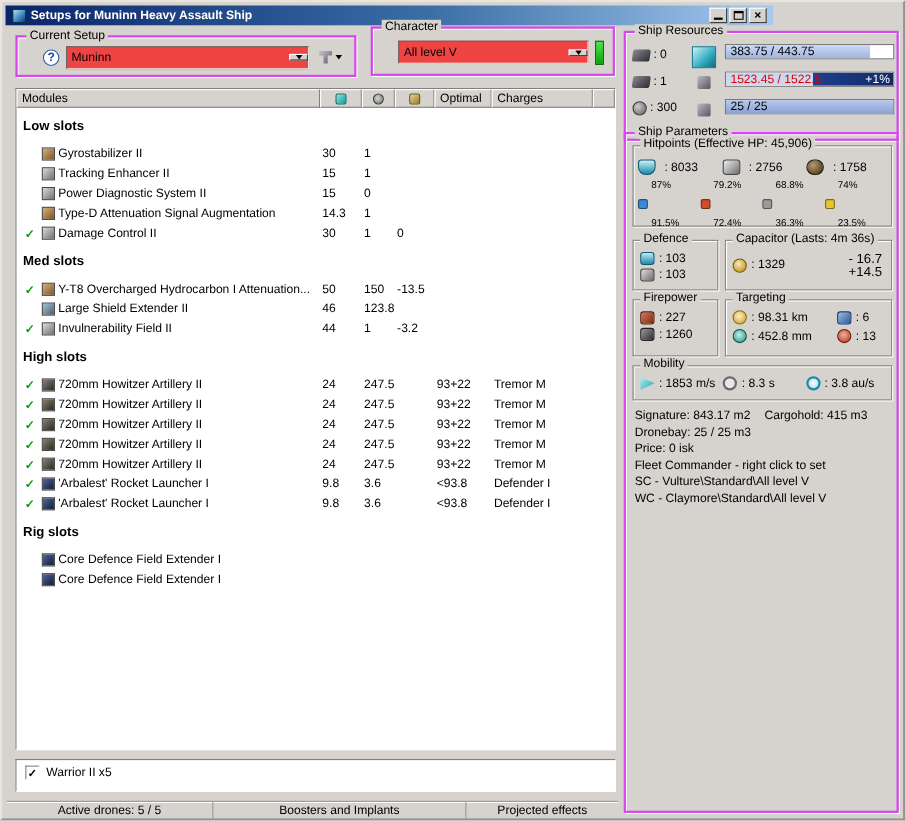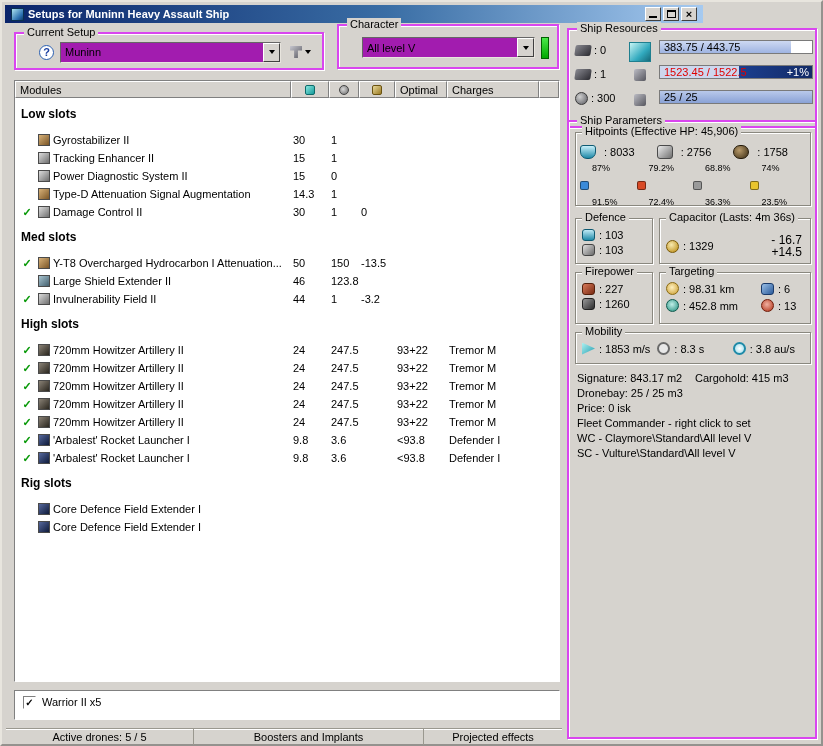--- a/index.html
+++ b/index.html
@@ -24,22 +24,22 @@
   .tbtn { width:16px; height:14px; margin-left:2px; background:#d6d3ce;
     border:1px solid; border-color:#fff #404040 #404040 #fff;
     display:flex; align-items:center; justify-content:center;
     font-size:11px; font-weight:bold; color:#000; line-height:1; }
   .glyph-min { width:8px; height:2px; background:#000; align-self:flex-end; margin-bottom:2px; }
   .glyph-max { width:9px; height:8px; border:1px solid #000; border-top-width:2px; }
 
   
   .gb { position:absolute; border:2px solid #d946ef; box-shadow:1px 1px 0 #fff, inset 1px 1px 0 #fff;padding-left:15px; }
   .gb-title { position:absolute; top:-8px; left:8px; background:#d6d3ce; padding:0 3px; white-space:nowrap; }
-  .combo { display:flex; height:21px; background:#a21caf;
-    border:1px solid; border-color:#666 #e8e5de #e8e5de #666; }
+  .combo { display:flex; height:21px; background:#ef4444;
+    border:1px solid; border-color:#666 #e8e5de #e8e5de #666;align-items:center; }
   .combo-val { flex:1; display:flex; align-items:center; padding:0 4px; overflow:hidden; white-space:nowrap; }
   .combo-btn { width:17px; background:#d6d3ce; border:1px solid; border-color:#fff #404040 #404040 #fff;
     display:flex; align-items:center; justify-content:center; }
   .arrow-down { width:0; height:0; border-left:3px solid transparent; border-right:3px solid transparent; border-top:4px solid #000; }
 
   
   .gb-setup { left:12px; top:30px; width:310px; height:38px; }
   .gb-setup .inner, .gb-char .inner { display:flex; align-items:center; height:100%; padding:6px 8px 4px; gap:6px; }
   .helpico { width:15px; height:15px; border-radius:50%; background:#fff; border:1px solid #2a5fb0;
     color:#1a3fa0; font-weight:bold; font-size:11px; display:flex; align-items:center; justify-content:center; flex:none; }
@@ -137,21 +137,21 @@
   .i-capac { width:13px; height:13px; border-radius:50%; background:radial-gradient(circle at 40% 35%,#f8eab0,#b8860b); border:1px solid #7a5a08; }
   .i-dps { background:linear-gradient(135deg,#d87a5a,#7a2a12); border:1px solid #55200c; }
   .i-volley { background:linear-gradient(135deg,#9a9a9a,#2e2e2e); border:1px solid #222; }
   .i-range { width:13px; height:13px; border-radius:50%; background:radial-gradient(circle at 45% 40%,#fff0c0,#c89a2a); border:1px solid #8a6a12; }
   .i-targets { background:linear-gradient(135deg,#9ac0e8,#2a5a9a); border:1px solid #1a3a6a; }
   .i-scan { width:13px; height:13px; border-radius:50%; background:radial-gradient(circle at 45% 40%,#c0f0e8,#1f8a7a); border:1px solid #0e5a4e; }
   .i-sensor { width:13px; height:13px; border-radius:50%; background:radial-gradient(circle at 45% 40%,#f0b0a0,#b03015); border:1px solid #701c0a; }
   .i-speed { width:13px; height:12px; background:linear-gradient(135deg,#aef0f0,#1f9db0); clip-path:polygon(0 0,100% 50%,0 100%); }
   .i-align { width:13px; height:13px; border-radius:50%; border:2px solid #6a6a6a; background:#e8e8e8; }
   .i-warp { width:13px; height:13px; border-radius:50%; border:2px solid #1f8aa8; background:radial-gradient(circle,#fff,#9adcec); }
-  .cap-inner { display:flex; align-items:center; margin-top:15px; padding:0 8px 0 6px; }
+  .cap-inner { display:flex; align-items:center; margin-top:10px; padding:0 8px 0 6px; }
   .cap-left { display:flex; align-items:center; gap:4px; flex:1; }
   .cap-right { display:flex; flex-direction:column; align-items:center; font-size:12px; line-height:12px; }
   .targ-grid { display:grid; grid-template-columns:95px 1fr; row-gap:4px; margin-top:9px; padding:0 4px 0 6px; }
   .titem { display:flex; align-items:center; gap:4px; }
   .mob-row { display:flex; align-items:center; margin-top:9px; padding:0 6px; gap:4px; }
   .mob-row .titem { flex:1; }
 
   .infolines { position:absolute; left:8px; top:248px; right:6px; }
   .iline { height:15px; display:flex; align-items:center; white-space:nowrap; }
   .iline .w1 { width:118px; }
@@ -616,18 +616,18 @@
     </div>
 
     <div class="infolines">
       <div class="iline">
         <span class="w1">Signature: 843.17 m2</span>
         <span>Cargohold: 415 m3</span>
       </div>
       <div class="iline">Dronebay: 25 / 25 m3</div>
       <div class="iline">Price: 0 isk</div>
       <div class="iline">Fleet Commander - right click to set</div>
+      <div class="iline">SC - Vulture\Standard\All level V</div>
       <div class="iline">WC - Claymore\Standard\All level V</div>
-      <div class="iline">SC - Vulture\Standard\All level V</div>
     </div>
   </div>
 
 </div>
 
 </body></html>

